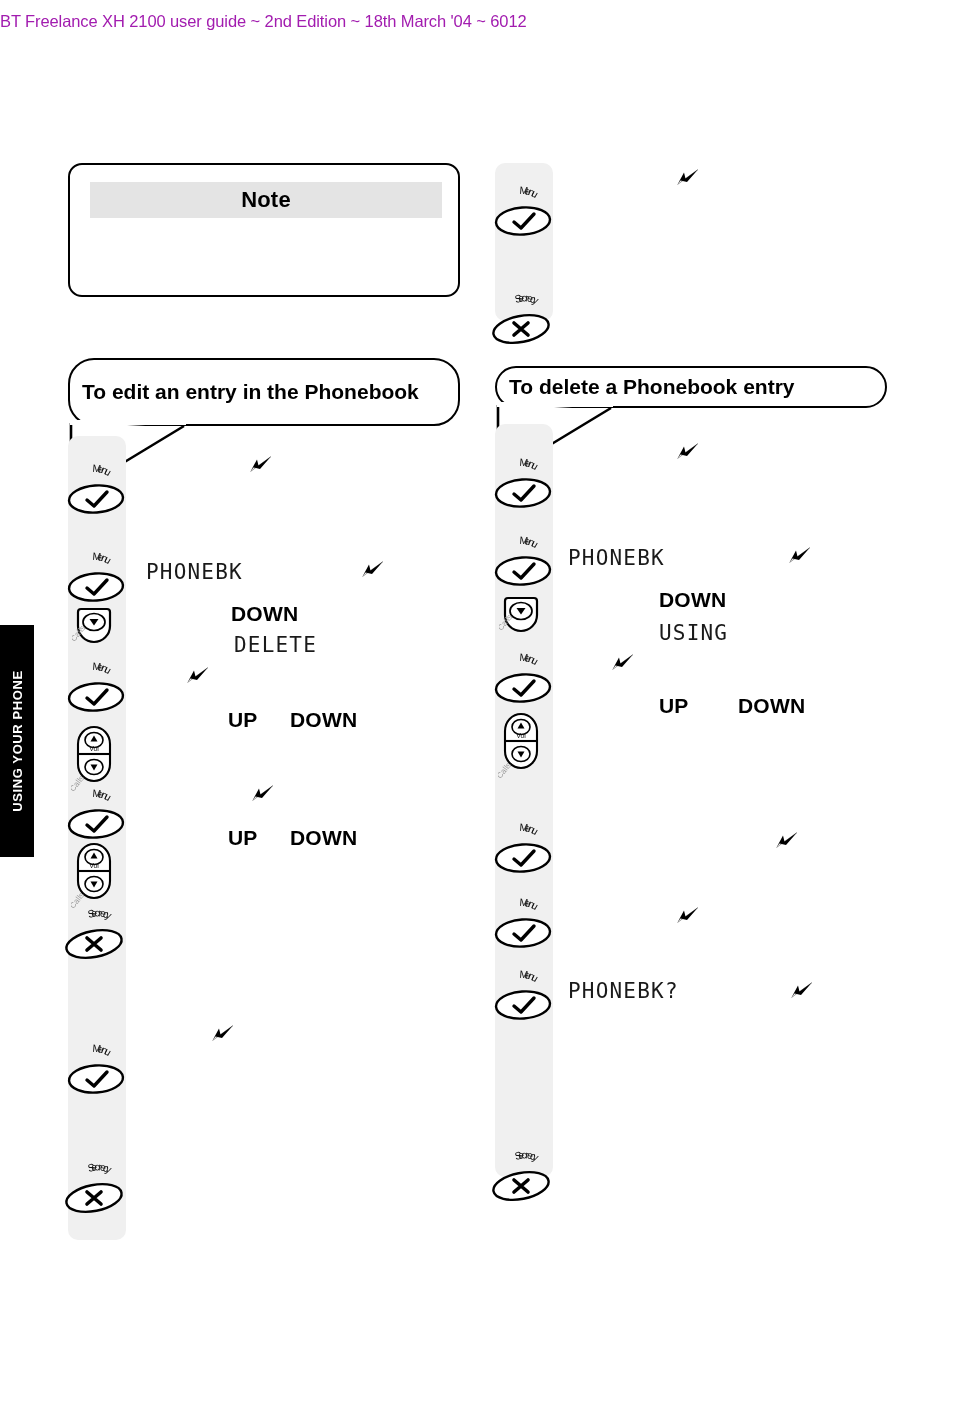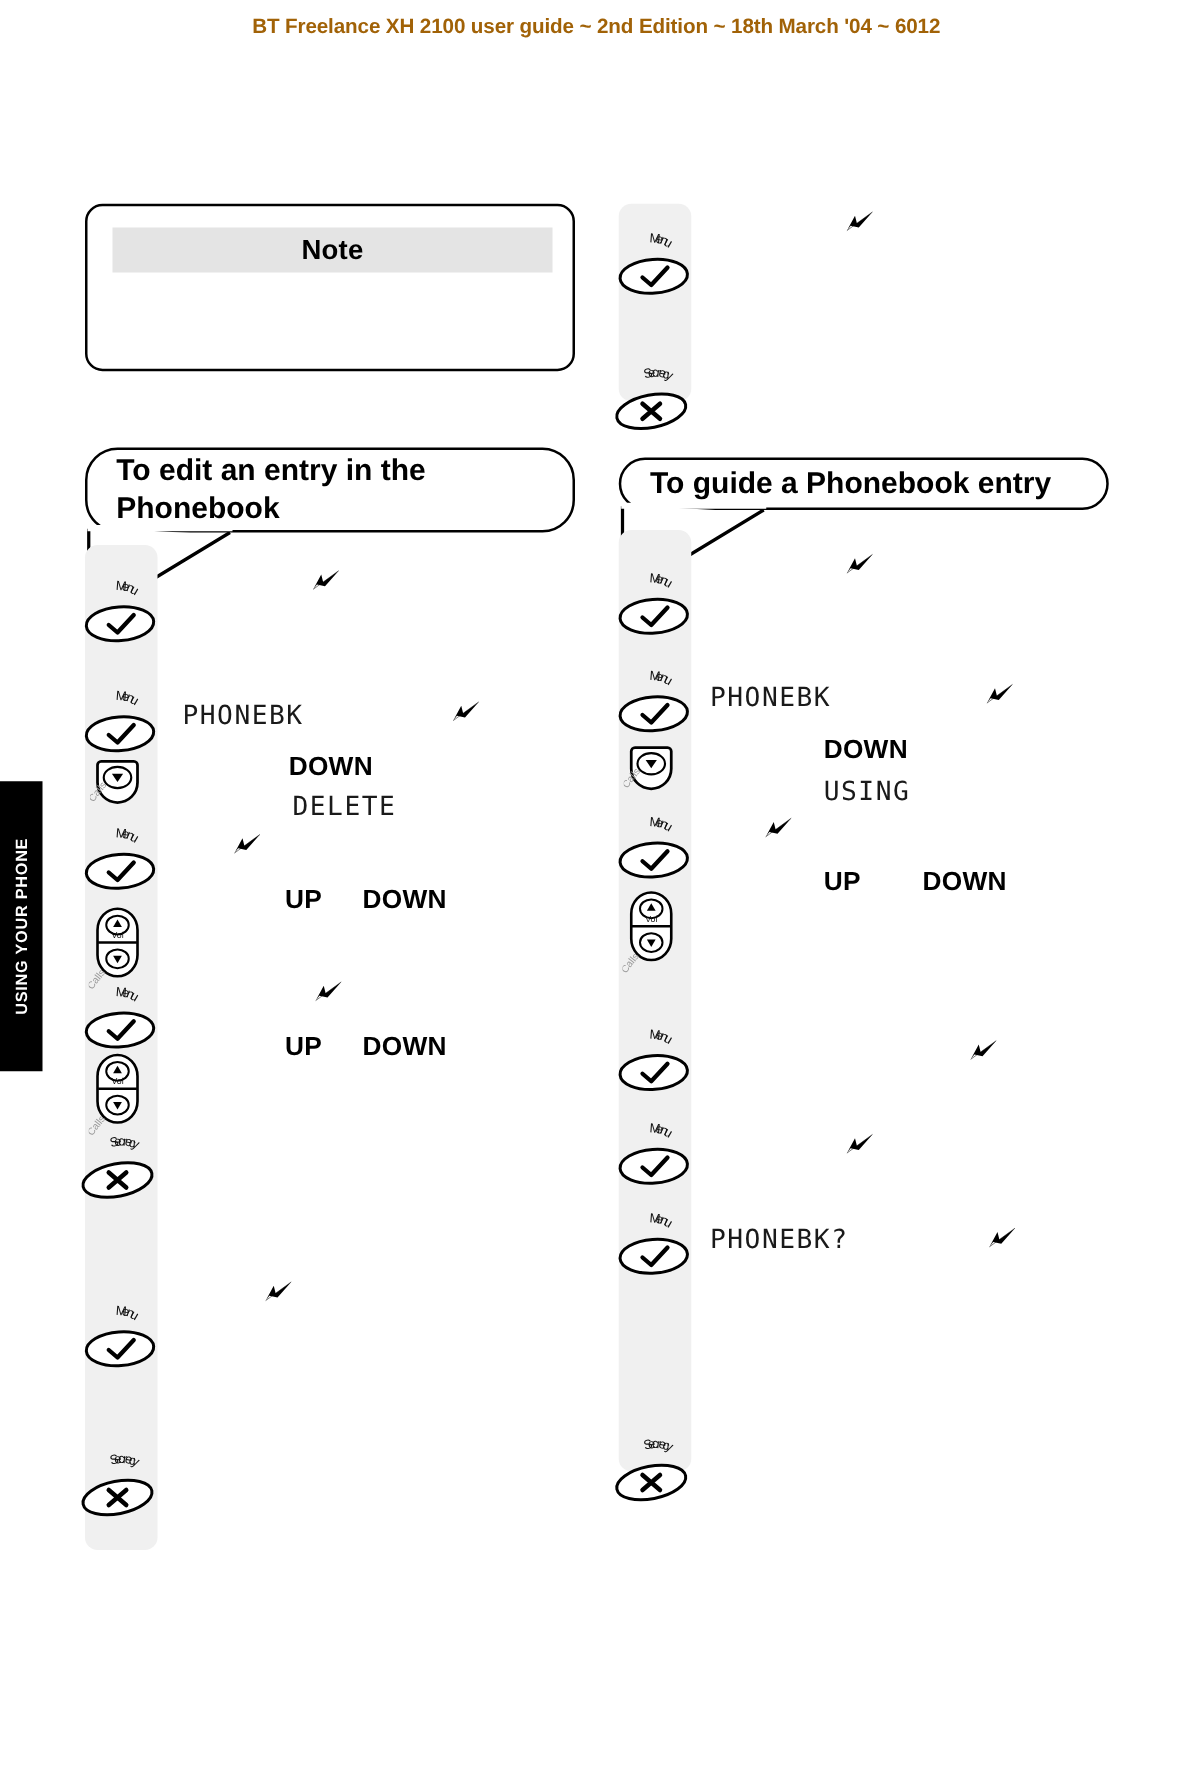--- a/index.html
+++ b/index.html
@@ -15,25 +15,24 @@
     color: #000;
     overflow: hidden;
   }
 
   
   .running-header {
     position: absolute;
     top: 12px;
     left: 0;
     width: 954px;
-    text-align: center;
+    text-align: left;
     font-size: 16.5px;
     letter-spacing: -0.1px;
-    color: #a16207;
-    font-weight: bold;
+    color: #a21caf;
   }
 
   
   .side-tab {
     position: absolute;
     left: 0;
     top: 625px;
     width: 34px;
     height: 232px;
     background: #000;
@@ -93,24 +92,24 @@
   .callout {
     position: absolute;
     border: 2.6px solid #000;
     border-radius: 26px;
     background: #fff;
     box-sizing: border-box;
     display: flex;
     align-items: center;
   }
   .callout-text {
-    font-size: 24px;
+    font-size: 21px;
     font-weight: bold;
     line-height: 1.25;
-    padding-left: 23px;
+    padding-left: 12px;
     padding-right: 14px;
   }
   
   .tail {
     position: absolute;
     pointer-events: none;
   }
 
   
   .keystrip {
@@ -168,21 +167,21 @@
 <div class="callout" style="left:68px; top:358px; width:392px; height:68px;">
   <div class="callout-text">To edit an entry in the Phonebook</div>
 </div>
 <svg class="tail" style="left:62px; top:420px; width:130px; height:50px;" viewBox="0 0 130 50">
   <path d="M10,2 L10,28 L56,46 L120,8 Z" fill="#ffffff" stroke="none"></path>
   <path d="M9,3 L9,28 L56,46 L122,6" fill="none" stroke="#000" stroke-width="2.6" stroke-linejoin="round"></path>
   <rect x="8" y="0" width="116" height="5" fill="#ffffff"></rect>
 </svg>
 
 <div class="callout" style="left:495px; top:366px; width:392px; height:42px;">
-  <div class="callout-text">To guide a Phonebook entry</div>
+  <div class="callout-text">To delete a Phonebook entry</div>
 </div>
 <svg class="tail" style="left:489px; top:402px; width:130px; height:50px;" viewBox="0 0 130 50">
   <path d="M10,2 L10,28 L56,46 L120,8 Z" fill="#ffffff" stroke="none"></path>
   <path d="M9,3 L9,28 L56,46 L122,6" fill="none" stroke="#000" stroke-width="2.6" stroke-linejoin="round"></path>
   <rect x="8" y="0" width="116" height="5" fill="#ffffff"></rect>
 </svg>
 
 <div class="keystrip" style="left:68px; top:436px; width:58px; height:804px;"></div>
 
 <div class="keystrip" style="left:495px; top:424px; width:58px; height:753px;"></div>

